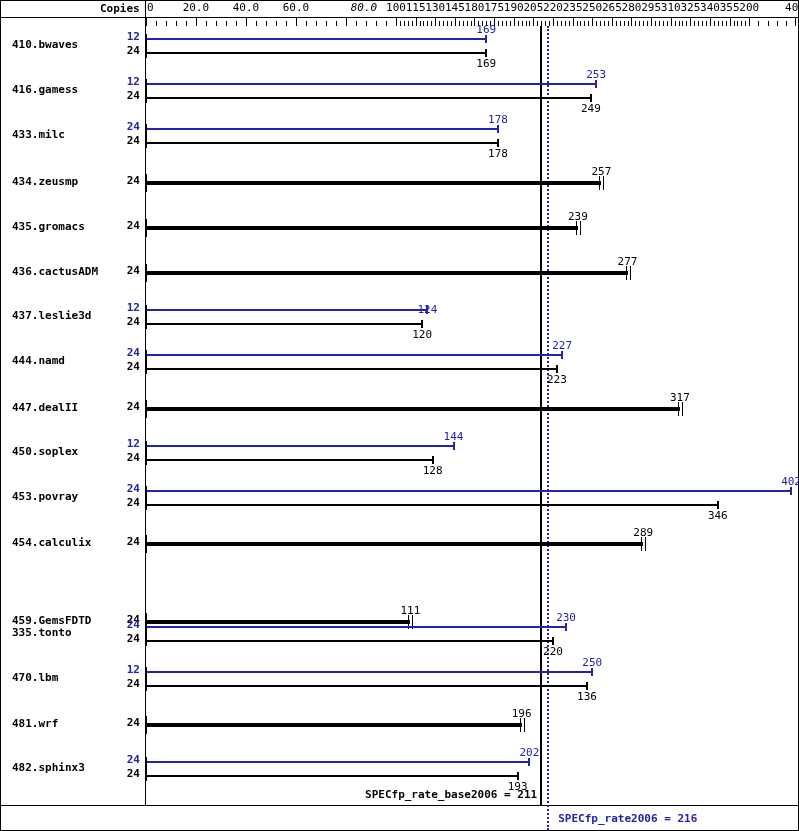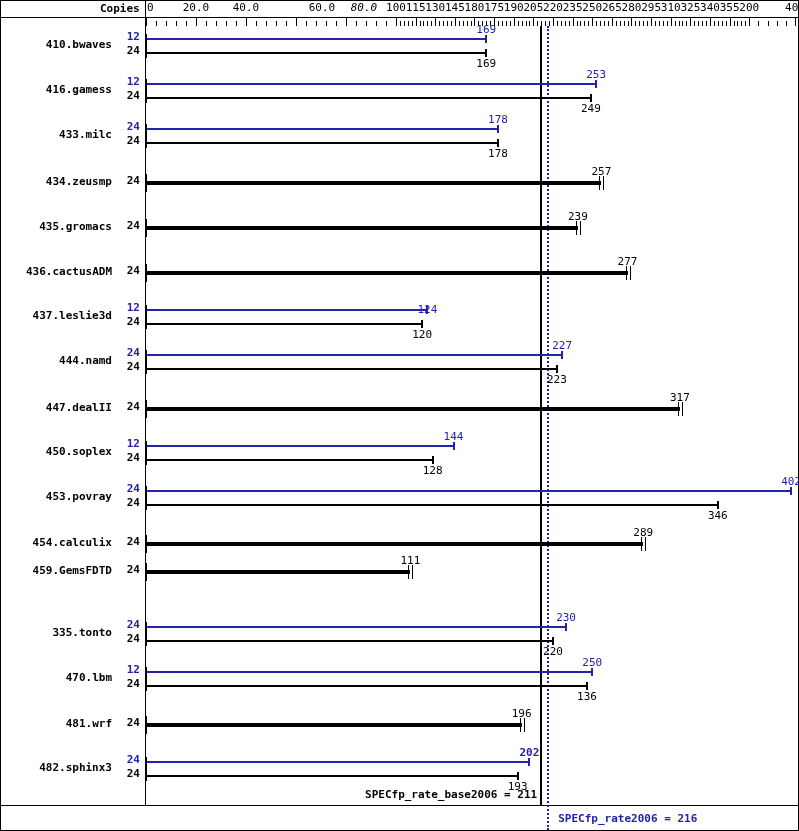--- a/index.html
+++ b/index.html
@@ -97,21 +97,20 @@
   
   .bench-row {
     position: absolute;
     left: 0;
     width: 799px;
   }
   .bench-name {
     position: absolute;
     right: 0px;
     width: 100px;
-    text-align: right;
     font-size: 11px;
     font-weight: bold;
     color: #000;
     white-space: nowrap;
   }
   .copies-label {
     position: absolute;
     left: 116px;
     width: 24px;
     text-align: right;
@@ -178,21 +177,21 @@
 
   <div class="copies-header">Copies</div>
 
   <div id="axis-layer">
       <div class="axis-tick-label first" style="left: 147px;">0</div>
       <div class="tick-major" style="left: 146px;"></div>
       <div class="axis-tick-label" style="left: 196px;">20.0</div>
       <div class="tick-major" style="left: 196px;"></div>
       <div class="axis-tick-label" style="left: 246px;">40.0</div>
       <div class="tick-major" style="left: 246px;"></div>
-      <div class="axis-tick-label" style="left: 296px; margin-left: 26px;">60.0</div>
+      <div class="axis-tick-label" style="left: 296px;">60.0</div>
       <div class="tick-major" style="left: 296px;"></div>
       <div class="axis-tick-label" style="left: 364px; font-style: italic;">80.0</div>
       <div class="tick-major" style="left: 346px;"></div>
       <div class="axis-tick-label" style="left: 396px;">100</div>
       <div class="tick-major" style="left: 396px;"></div>
       <div class="axis-tick-label" style="left: 415.623px;">115</div>
       <div class="tick-major" style="left: 415.623px;"></div>
       <div class="axis-tick-label" style="left: 435.246px;">130</div>
       <div class="tick-major" style="left: 435.246px;"></div>
       <div class="axis-tick-label" style="left: 454.869px;">145</div>
@@ -453,21 +452,21 @@
       </div>
       <div class="bench-row" style="top: 523.2px; height: 45.2px;">
         <div class="bench-name" style="top: 13px; right: 687px;">454.calculix</div>
         <div class="copies-label base" style="top: 12px;">24</div>
         <div class="bar single" style="top: 19px; width: 497.249px;"></div>
         <div class="cap base" style="left: 641.249px; top: 14px; height: 14px; width: 1px;"></div>
         <div class="cap base" style="left: 645.249px; top: 14px; height: 14px; width: 1px;"></div>
         <div class="val-label base" style="left: 643.249px; top: 3px;">289</div>
         <div class="cap base" style="left: 146px; top: 12px; height: 18px; width: 1px;"></div>
       </div>
-      <div class="bench-row" style="top: 551px; height: 45.2px;">
+      <div class="bench-row" style="top: 601px; height: 45.2px;">
         <div class="bench-name" style="top: 13px; right: 687px;">459.GemsFDTD</div>
         <div class="copies-label base" style="top: 12px;">24</div>
         <div class="bar single" style="top: 19px; width: 264.39px;"></div>
         <div class="cap base" style="left: 408.39px; top: 14px; height: 14px; width: 1px;"></div>
         <div class="cap base" style="left: 412.39px; top: 14px; height: 14px; width: 1px;"></div>
         <div class="val-label base" style="left: 410.39px; top: 3px;">111</div>
         <div class="cap base" style="left: 146px; top: 12px; height: 18px; width: 1px;"></div>
       </div>
       <div class="bench-row" style="top: 613.6px; height: 45.2px;">
         <div class="bench-name" style="top: 12px; right: 687px;">335.tonto</div>
@@ -500,21 +499,21 @@
         <div class="cap base" style="left: 519.587px; top: 14px; height: 14px; width: 1px;"></div>
         <div class="cap base" style="left: 523.587px; top: 14px; height: 14px; width: 1px;"></div>
         <div class="val-label base" style="left: 521.587px; top: 3px;">196</div>
         <div class="cap base" style="left: 146px; top: 12px; height: 18px; width: 1px;"></div>
       </div>
       <div class="bench-row" style="top: 749.2px; height: 45.2px;">
         <div class="bench-name" style="top: 12px; right: 687px;">482.sphinx3</div>
         <div class="copies-label peak" style="top: 4px;">24</div>
         <div class="bar peak" style="top: 12px; width: 383.436px;"></div>
         <div class="cap peak" style="left: 528.436px; top: 9px; height: 8px;"></div>
-        <div class="val-label peak" style="left: 529.436px; top: -3px; font-weight: bold;">202</div>
+        <div class="val-label peak" style="left: 529.436px; top: -3px;">202</div>
         <div class="copies-label base" style="top: 18px;">24</div>
         <div class="bar base" style="top: 26px; width: 371.662px;"></div>
         <div class="cap base" style="left: 516.662px; top: 23px; height: 8px;"></div>
         <div class="val-label base" style="left: 517.662px; top: 31px;">193</div>
         <div class="cap base" style="left: 146px; top: 8px; height: 24px; width: 1px;"></div>
       </div>
     </div>
 
   <div class="footer-base" style="left: 537.21px;">SPECfp_rate_base2006 = 211</div>
   <div class="footer-peak" style="left: 627.751px;">SPECfp_rate2006 = 216</div>

